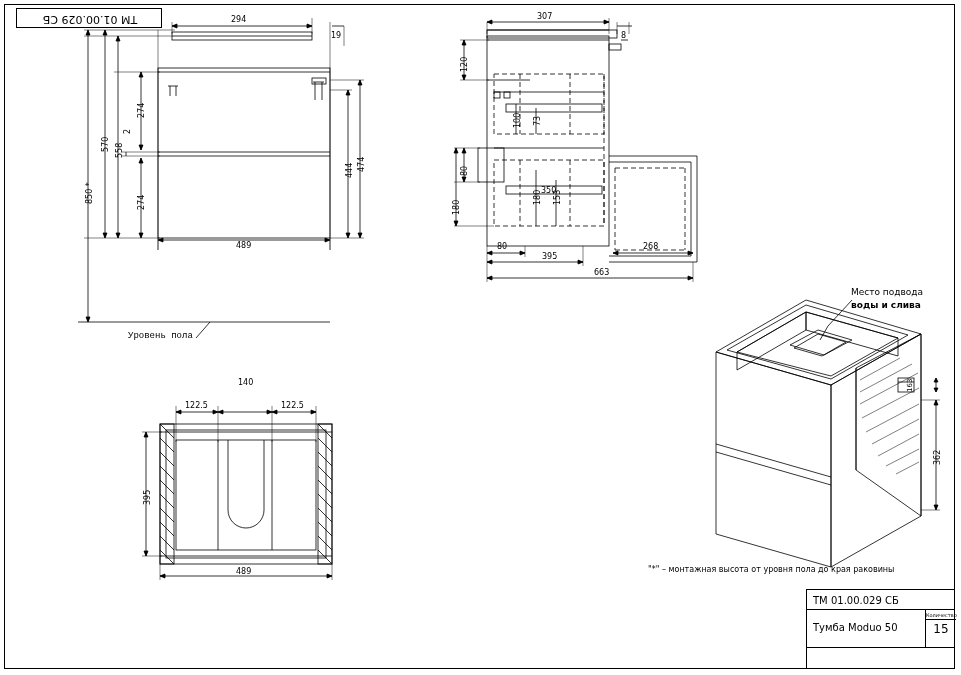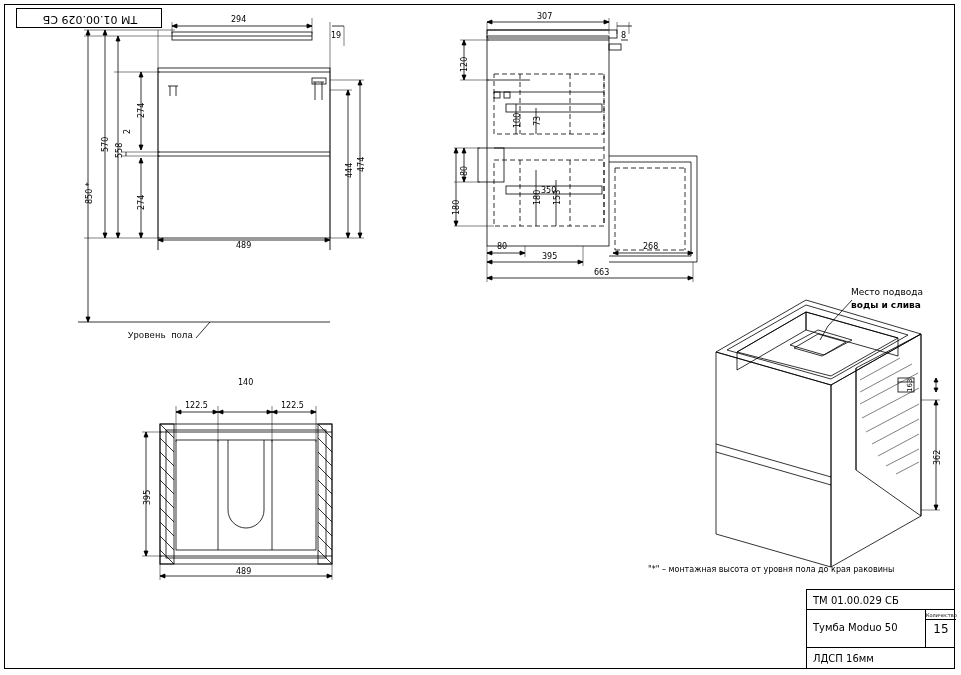--- a/index.html
+++ b/index.html
@@ -447,18 +447,15 @@
   <div class="titleblock">
     <div class="tb-row tb-r1">
       <div class="tb-cell-label">ТМ 01.00.029 СБ</div>
     </div>
     <div class="tb-row tb-r2">
       <div class="tb-cell-label" style="top:12px;">Тумба Moduo 50</div>
     </div>
     <div class="tb-divider"></div>
     <div class="tb-sub">Количество</div>
     <div class="tb-qty">15</div>
-    <div class="tb-row tb-r3">
-      <div class="tb-cell-label">ЛДСП 16мм</div>
-    </div>
   </div>
 
 </div>
 
 </body></html>

